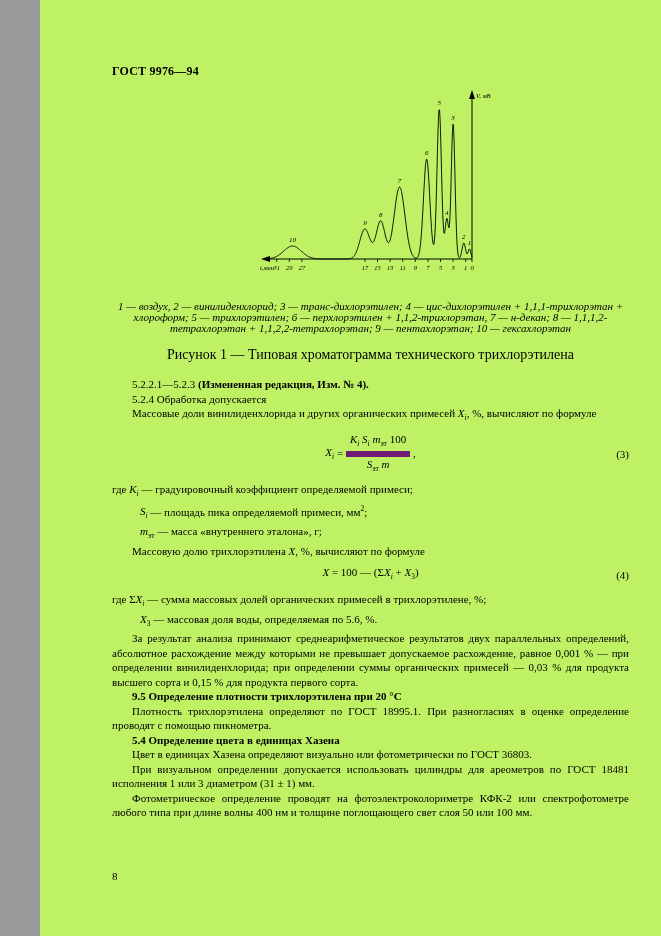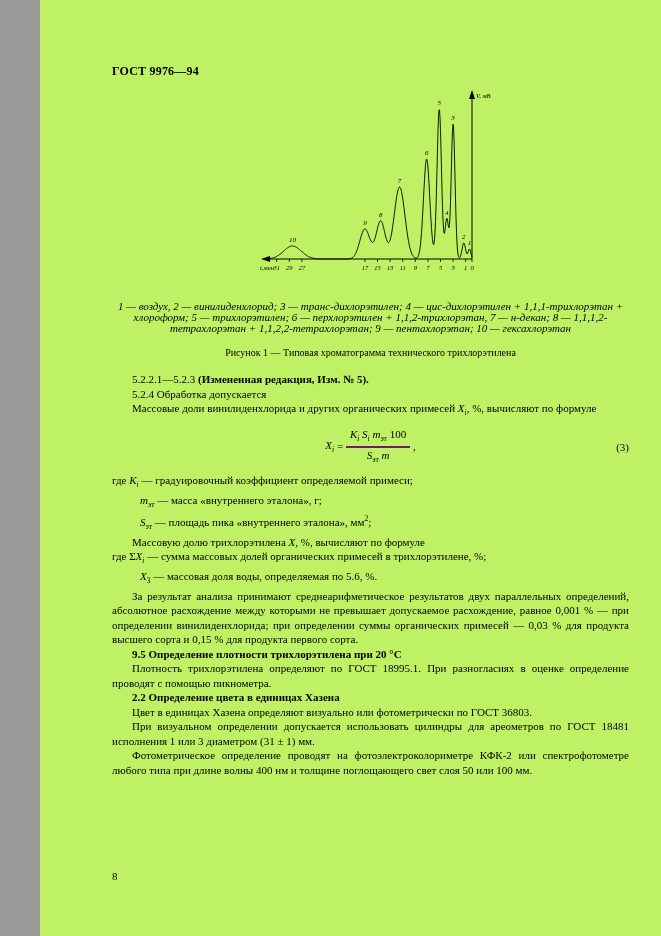--- a/index.html
+++ b/index.html
@@ -9,29 +9,29 @@
     position:relative;box-sizing:border-box;
     padding:64px 72px 0 72px;overflow:hidden;margin-left:40px;
   }
   .doc-header{font-size:12px;font-weight:bold;letter-spacing:.2px;}
   .figure-wrap{margin:8px 0 0 148px;width:242px;}
   .figure-wrap svg{display:block;}
   .fig-caption{
     margin-top:6px;font-size:11px;line-height:11px;font-style:italic;
     text-align:center;padding:0 4px;
   }
-  .fig-title{margin-top:13px;font-size:10px;text-align:center;}
+  .fig-title{margin-top:13px;font-size:14px;text-align:center;}
   .bodytext{margin-top:14px;font-size:11px;line-height:14.5px;text-align:justify;}
   .bodytext p{margin:0;text-indent:20px;}
   .bodytext p.nohang{text-indent:0;}
   .heading{font-weight:bold;}
   .formula{position:relative;text-align:center;margin:7px 0;}
   .formula .fnum{position:absolute;right:0;top:50%;transform:translateY(-50%);font-style:normal;}
   .frac{display:inline-block;vertical-align:middle;text-align:center;line-height:13px;}
-  .frac .num{display:block;border-bottom:2px solid #701a75;padding:0 4px 1px;}
+  .frac .num{display:block;border-bottom:6px solid #701a75;padding:0 4px 1px;}
   .frac .den{display:block;padding-top:1px;}
   .where p{margin:0;text-indent:0;}
   .where p.w-rest{margin-left:28px;}
   sup{font-size:7.5px;}
   sub{font-size:7.5px;}
   .page-number{position:absolute;left:72px;top:870px;font-size:11px;}
 </style>
 </head>
 <body>
 
@@ -86,54 +86,58 @@
         <text x="32.45000000000002" y="155" text-anchor="middle" font-size="7" font-family="&quot;Liberation Serif&quot;,&quot;DejaVu Serif&quot;,serif" font-style="italic">10</text>
       </svg>
   </div>
 
   <div class="fig-caption">1 — воздух, 2 — винилиденхлорид; 3 — транс-дихлорэтилен; 4 — цис-дихлорэтилен + 1,1,1-трихлорэтан + хлороформ; 5 — трихлорэтилен; 6 — перхлорэтилен + 1,1,2-трихлорэтан, 7 — н-декан; 8 — 1,1,1,2-тетрахлорэтан + 1,1,2,2-тетрахлорэтан; 9 — пентахлорэтан; 10 — гексахлорэтан</div>
 
   <div class="fig-title">Рисунок 1 — Типовая хроматограмма технического трихлорэтилена</div>
 
   <div class="bodytext">
 
-    <p>5.2.2.1—5.2.3 <b>(Измененная редакция, Изм. № 5).</b></p>
+    <p>5.2.2.1—5.2.3 <b>(Измененная редакция, Изм. № 4).</b></p>
     <p>5.2.4 Обработка допускается</p>
     <p>Массовые доли винилиденхлорида и других органических примесей <i>X<sub>i</sub></i>, %, вычисляют по формуле</p>
 
     <div class="formula">
       <span><i>X<sub>i</sub></i> =</span>
       <span class="frac">
         <span class="num"><i>K<sub>i</sub> S<sub>i</sub> m</i><sub>эт</sub> 100</span>
         <span class="den"><i>S</i><sub>эт</sub> <i>m</i></span>
       </span>
       <span>,</span>
       <span class="fnum">(3)</span>
     </div>
 
     <div class="where">
       <p class="nohang">где <i>K<sub>i</sub></i> — градуировочный коэффициент определяемой примеси;</p>
+      <p class="nohang w-rest"><i>S<sub>i</sub></i> — площадь пика определяемой примеси, мм<sup>2</sup>;</p>
       <p class="nohang w-rest"><i>m</i><sub>эт</sub> — масса «внутреннего эталона», г;</p>
-      <p class="nohang w-rest"><i>S</i><sub>эт</sub> — площадь пика «внутреннего эталона», мм<sup>2</sup>;</p>
     </div>
 
     <p>Массовую долю трихлорэтилена <i>X</i>, %, вычисляют по формуле</p>
 
+    <div class="formula">
+      <span><i>X</i> = 100 — (Σ<i>X<sub>i</sub></i> + <i>X</i><sub>3</sub>)</span>
+      <span class="fnum">(4)</span>
+    </div>
 
     <div class="where">
       <p class="nohang">где Σ<i>X<sub>i</sub></i> — сумма массовых долей органических примесей в трихлорэтилене, %;</p>
       <p class="nohang w-rest"><i>X</i><sub>3</sub> — массовая доля воды, определяемая по 5.6, %.</p>
     </div>
 
     <p>За результат анализа принимают среднеарифметическое результатов двух параллельных определений, абсолютное расхождение между которыми не превышает допускаемое расхождение, равное 0,001 % — при определении винилиденхлорида; при определении суммы органических примесей — 0,03 % для продукта высшего сорта и 0,15 % для продукта первого сорта.</p>
 
     <p class="heading">9.5 Определение плотности трихлорэтилена при 20 °С</p>
     <p>Плотность трихлорэтилена определяют по ГОСТ 18995.1. При разногласиях в оценке определение проводят с помощью пикнометра.</p>
 
-    <p class="heading">2.2 Определение цвета в единицах Хазена</p>
+    <p class="heading">5.4 Определение цвета в единицах Хазена</p>
     <p>Цвет в единицах Хазена определяют визуально или фотометрически по ГОСТ 36803.</p>
     <p>При визуальном определении допускается использовать цилиндры для ареометров по ГОСТ 18481 исполнения 1 или 3 диаметром (31 ± 1) мм.</p>
     <p>Фотометрическое определение проводят на фотоэлектроколориметре КФК-2 или спектрофотометре любого типа при длине волны 400 нм и толщине поглощающего свет слоя 50 или 100 мм.</p>
 
   </div>
 
   <div class="page-number">8</div>
 
 </div>
 

